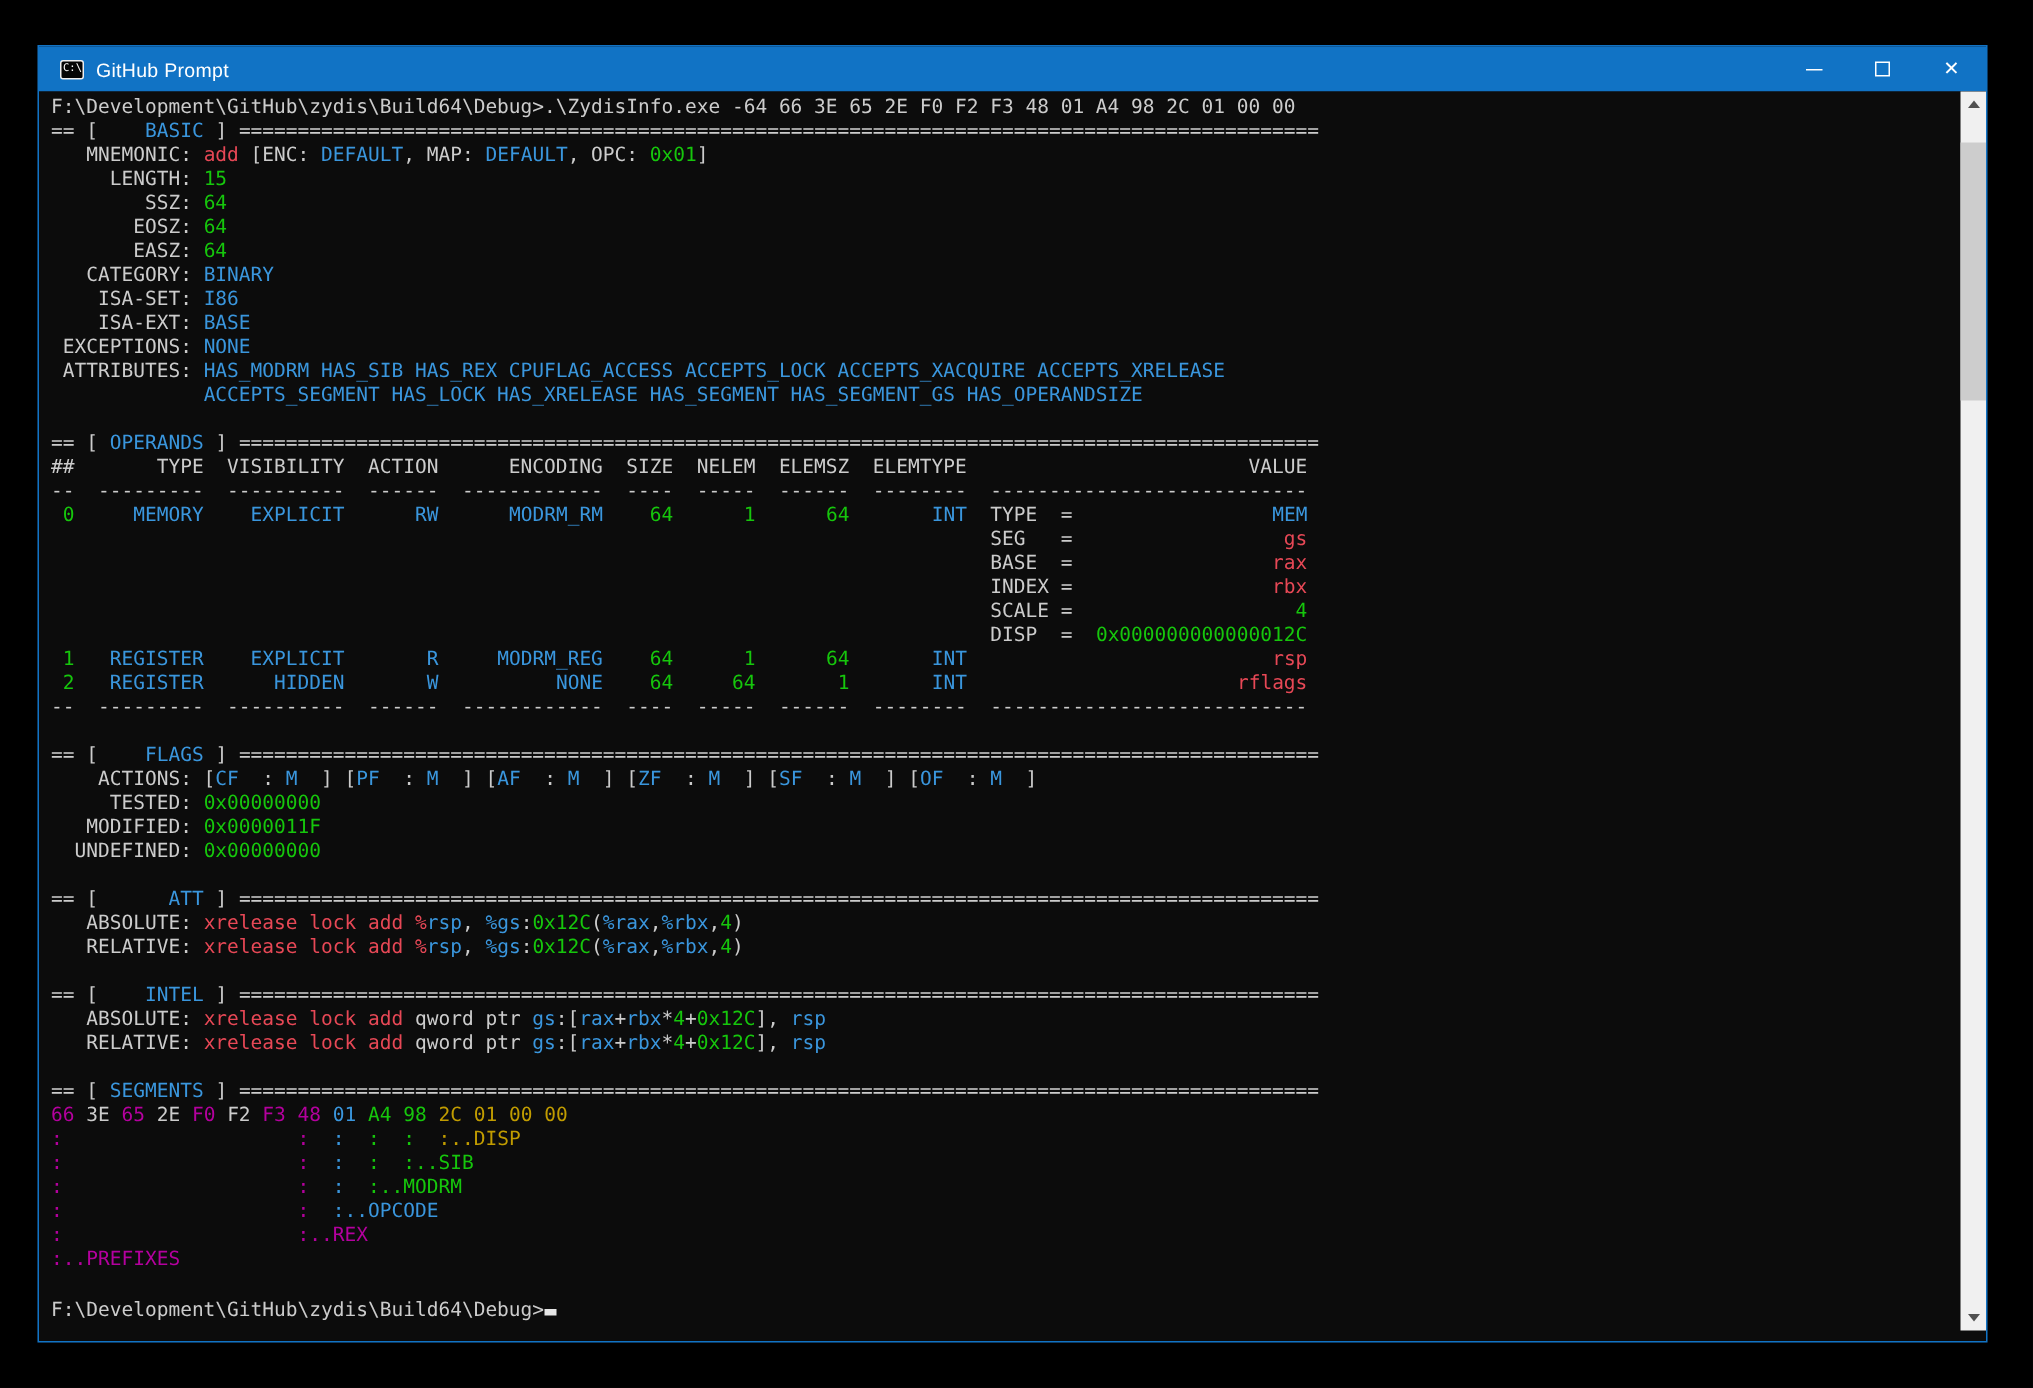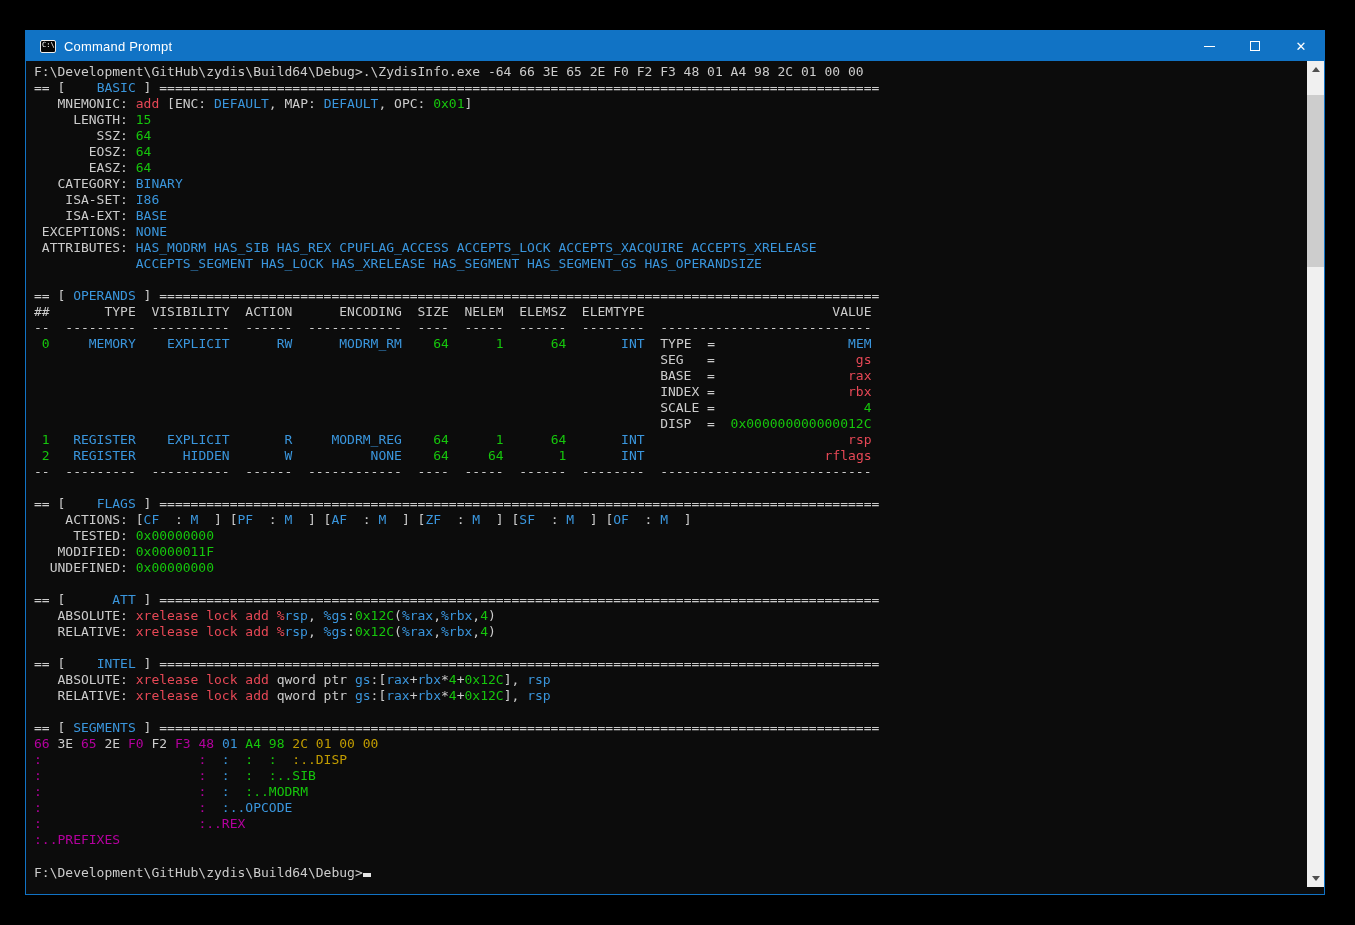--- a/index.html
+++ b/index.html
@@ -37,21 +37,21 @@
   .sb-thumb { position:absolute; left:0; top:34px; width:17px; height:172px; background:#CDCDCD; }
 </style>
 </head>
 <body>
 
 <div class="window">
   <div class="titlebar" style="background: rgb(17, 115, 197);">
     <div class="app-icon">
       <span>C:\</span>
     </div>
-    <span class="title">Command Prompt</span>
+    <span class="title">GitHub Prompt</span>
     <div class="caption-buttons">
       <div class="cap-btn">
         <div class="glyph-min"></div>
       </div>
       <div class="cap-btn">
         <div class="glyph-max"></div>
       </div>
       <div class="cap-btn">
         <span class="glyph-close">✕</span>
       </div>

